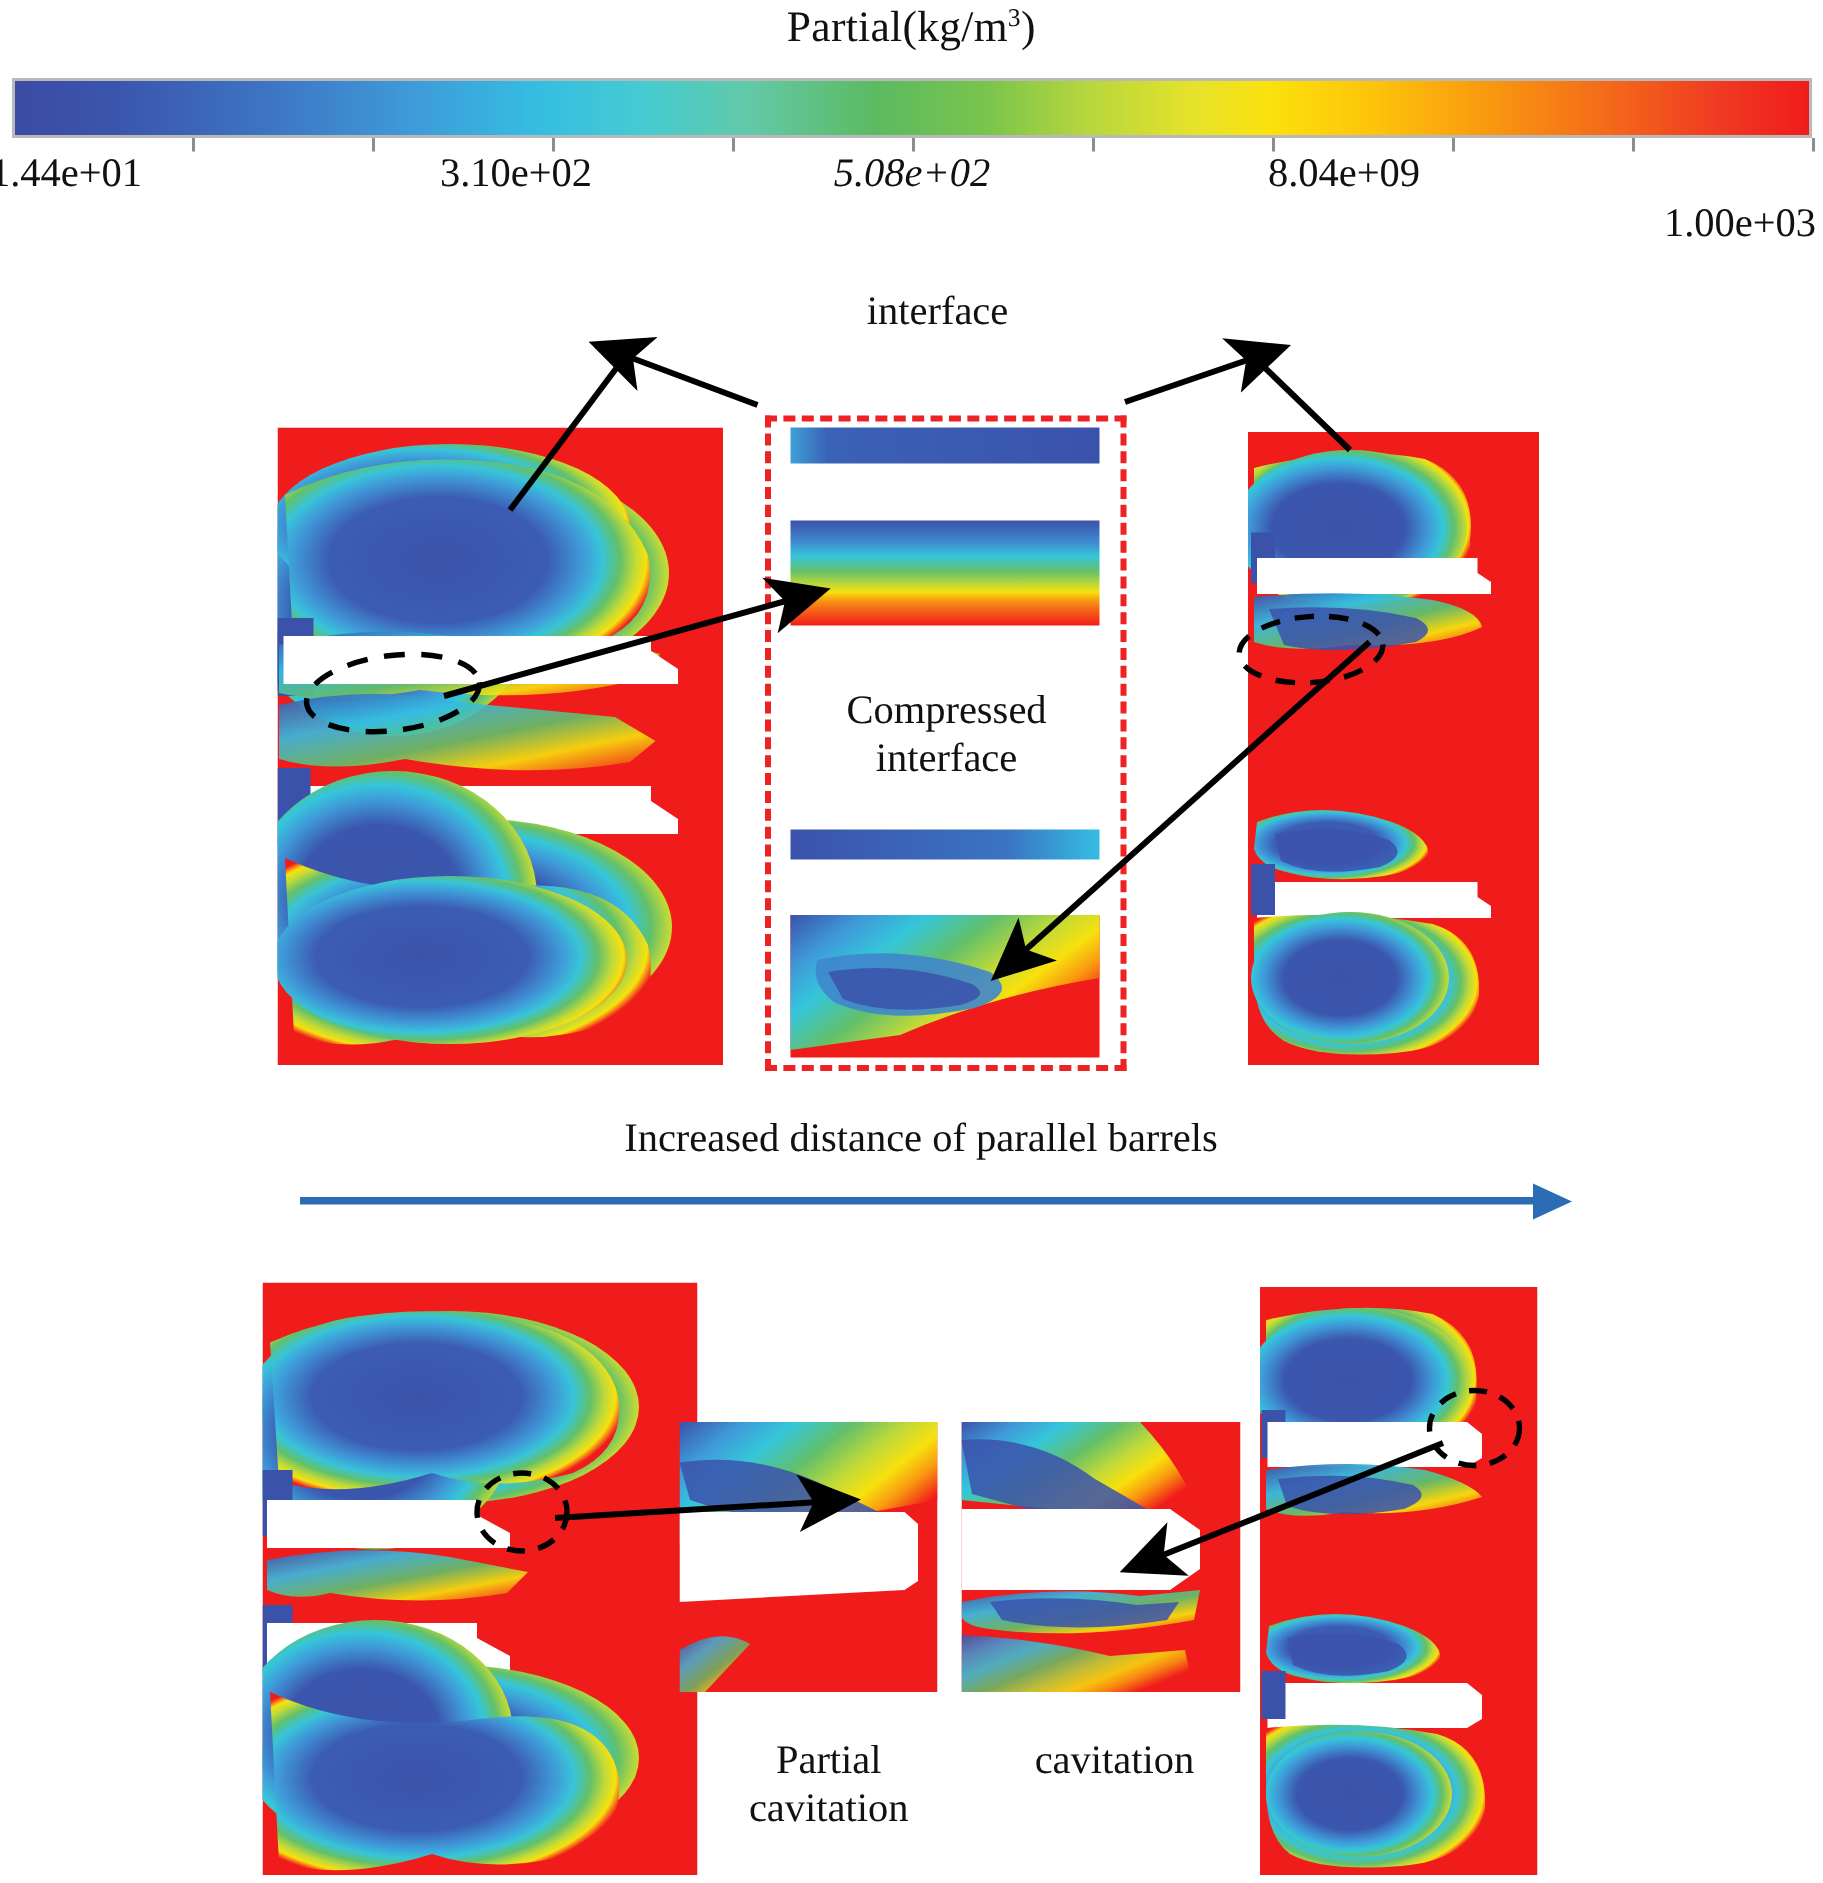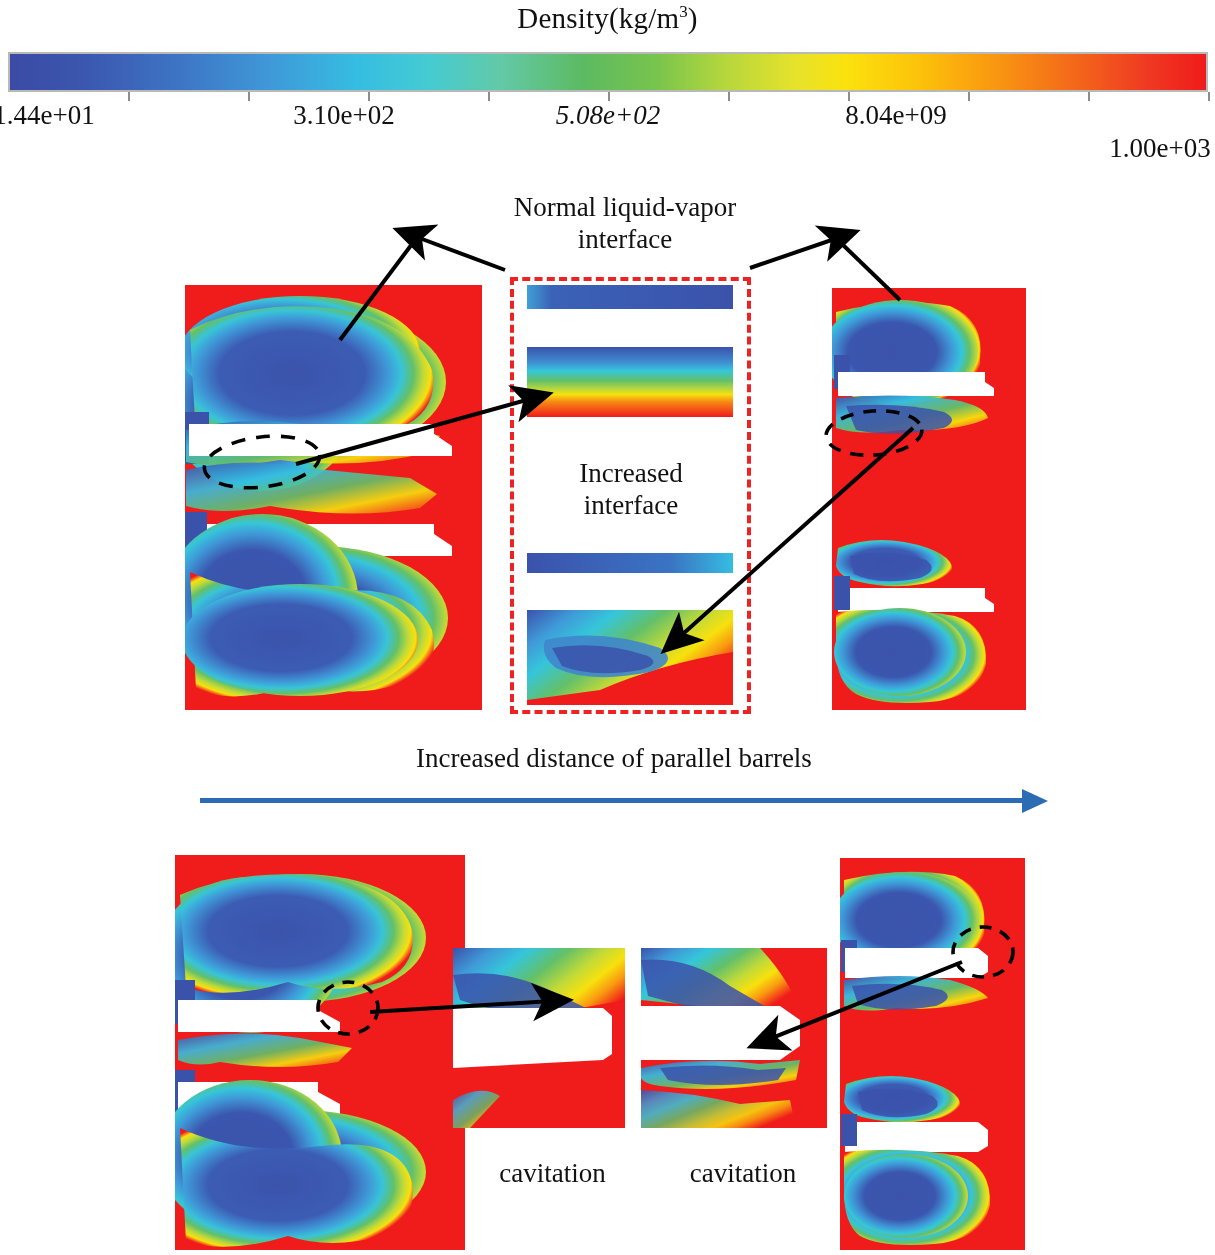--- a/index.html
+++ b/index.html
@@ -40,21 +40,21 @@
       border-left:26px solid #2b6cb5;border-top:12px solid transparent;
       border-bottom:12px solid transparent;}
 
   svg.overlay{position:absolute;left:0;top:0;width:1215px;height:1255px;
       pointer-events:none;}
 </style>
 </head>
 <body>
 
 <div class="abs" id="colorbar-title">
-  <span>Density(kg/m</span><sup>3</sup><span>)</span>
+  <span>Partial(kg/m</span><sup>3</sup><span>)</span>
 </div>
 
 <div class="abs" id="colorbar-wrap">
   <div id="colorbar-bar"></div>
   <div id="colorbar-ticks">
       <i style="left: 10%;"></i>
       <i style="left: 20%;"></i>
       <i style="left: 30%;"></i>
       <i style="left: 40%;"></i>
       <i style="left: 50%;"></i>
@@ -70,37 +70,37 @@
     <span style="left: 3%;">1.44e+01</span>
     <span style="left: 25%; margin-left: 36px;">3.10e+02</span>
     <span style="left: 50%; font-style: italic;">5.08e+02</span>
     <span style="left: 74%;">8.04e+09</span>
     <span style="left: 96%; margin-top: 33px;">1.00e+03</span>
   </div>
 
 <div class="abs" id="red-box"></div>
 
 <div class="cap" style="left:455px;top:192px;width:340px;">
-  <div>Normal liquid-vapor</div>
   <div>interface</div>
 </div>
 
 <div class="cap" style="left:515px;top:458px;width:232px;">
-  <div>Increased</div>
+  <div>Compressed</div>
   <div>interface</div>
 </div>
 
 <div class="cap" style="left:208px;top:743px;width:812px;">
   <div>Increased distance of parallel barrels</div>
 </div>
 
 <div class="abs" id="blue-arrow-line"></div>
 <div class="abs" id="blue-arrow-head"></div>
 
 <div class="cap" style="left:455px;top:1158px;width:195px;">
+  <div>Partial</div>
   <div>cavitation</div>
 </div>
 
 <div class="cap" style="left:643px;top:1158px;width:200px;">
   <div>cavitation</div>
 </div>
 
 <svg class="overlay" viewBox="0 0 1215 1255" xmlns="http://www.w3.org/2000/svg">
   <defs>
 

